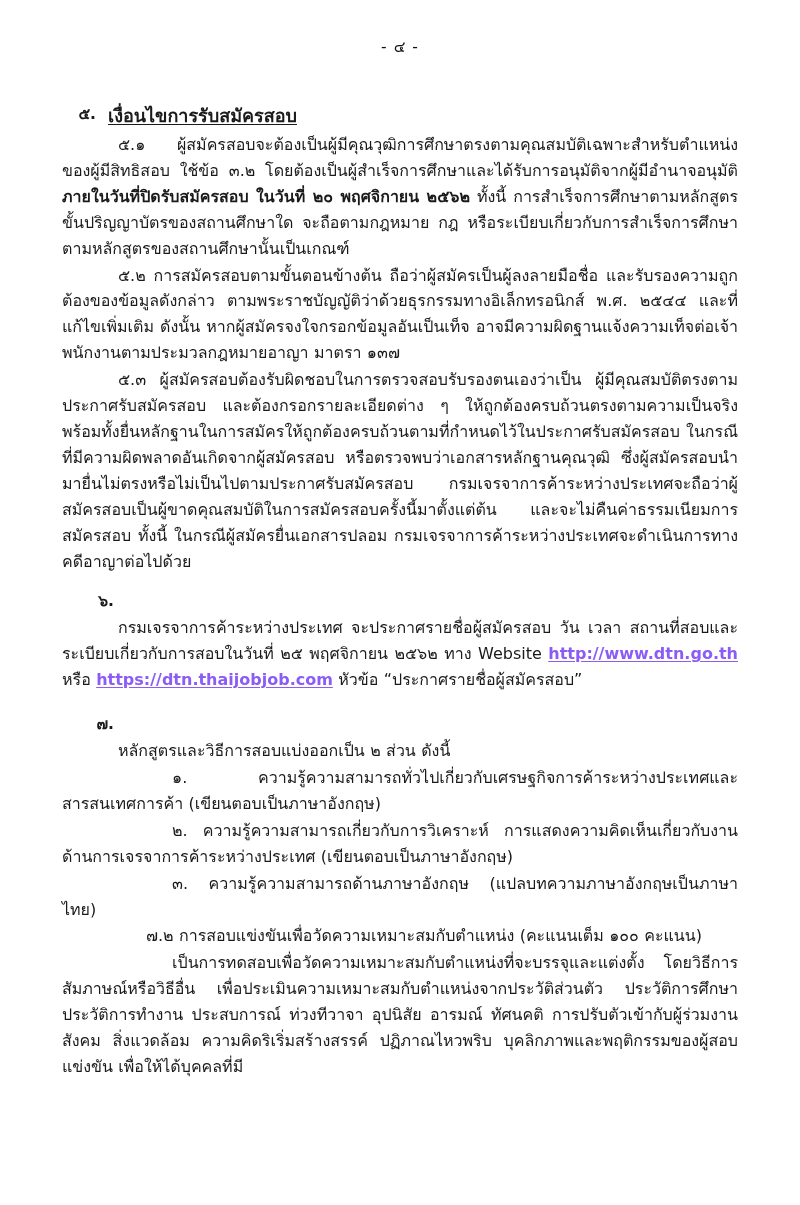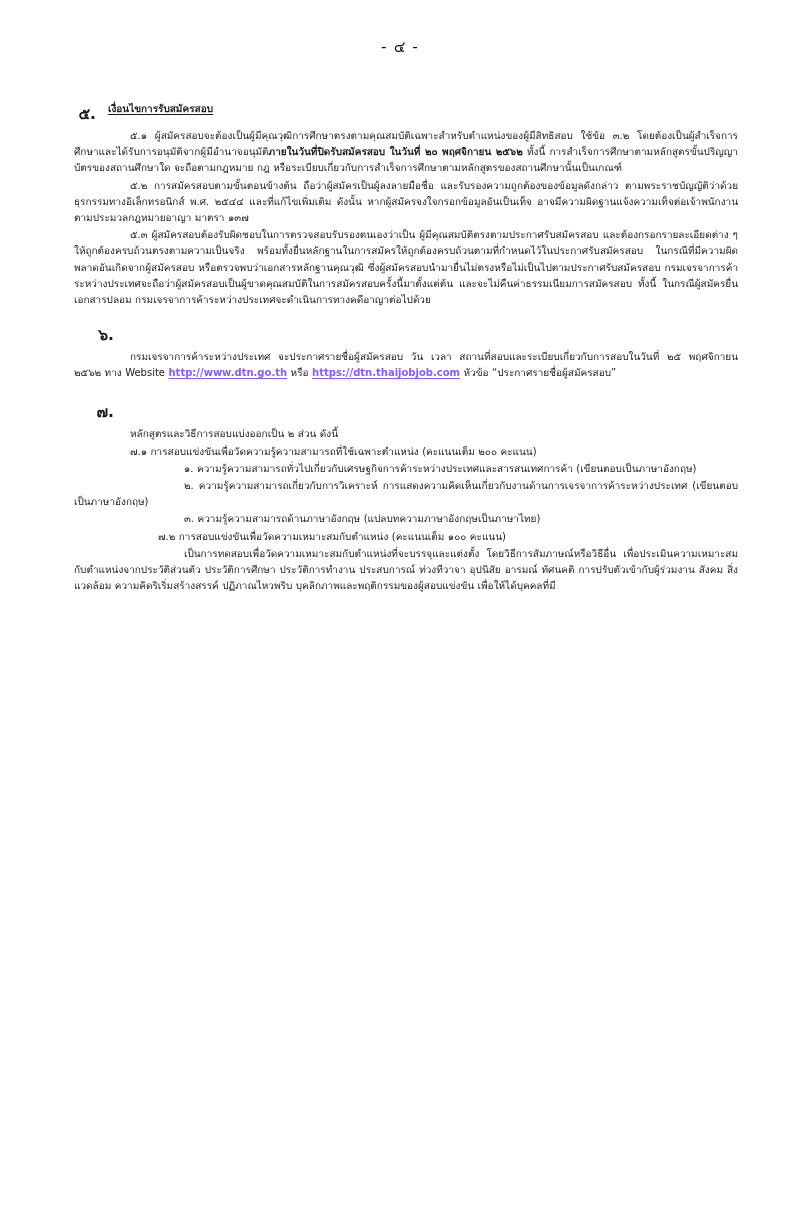--- a/index.html
+++ b/index.html
@@ -44,29 +44,29 @@
     text-align: right;
     padding-right: 12px;
     font-size: 15.5px;
     font-weight: bold;
     box-sizing: border-box;
   }
   .heading-num.indent-6 {
     width: 64px;
   }
   .heading-text {
-    font-size: 10px;
+    font-size: 18px;
     font-weight: bold;
     text-decoration: underline;
     text-underline-offset: 2px;
   }
   p.para {
-    font-size: 10px;
+    font-size: 16px;
     line-height: 1.62;
-    margin: 0 0 1px 12px;
+    margin: 0 0 1px 0;
     text-align: justify;
     text-justify: inter-word;
     word-spacing: 0.3px;
   }
   p.ind-first {
     text-indent: 56px;
   }
   p.ind-first-xl {
     text-indent: 110px;
   }
@@ -127,23 +127,20 @@
 
   <div class="section">
     <div class="heading-row">
       <div class="heading-num indent-6">๗.</div>
     </div>
 
     <p class="para noindent" style="padding-left:56px;">
       <span>หลักสูตรและวิธีการสอบแบ่งออกเป็น ๒ ส่วน ดังนี้</span>
     </p>
 
-    <p class="para noindent" style="padding-left:56px;">
-      <span>๗.๑ การสอบแข่งขันเพื่อวัดความรู้ความสามารถที่ใช้เฉพาะตำแหน่ง (คะแนนเต็ม ๒๐๐ คะแนน)</span>
-    </p>
 
     <p class="para ind-first-xl">
       <span>๑. ความรู้ความสามารถทั่วไปเกี่ยวกับเศรษฐกิจการค้าระหว่างประเทศและสารสนเทศการค้า (เขียนตอบเป็นภาษาอังกฤษ)</span>
     </p>
 
     <p class="para ind-first-xl">
       <span>๒. ความรู้ความสามารถเกี่ยวกับการวิเคราะห์ การแสดงความคิดเห็นเกี่ยวกับงานด้านการเจรจาการค้าระหว่างประเทศ (เขียนตอบเป็นภาษาอังกฤษ)</span>
     </p>
 
     <p class="para ind-first-xl">

